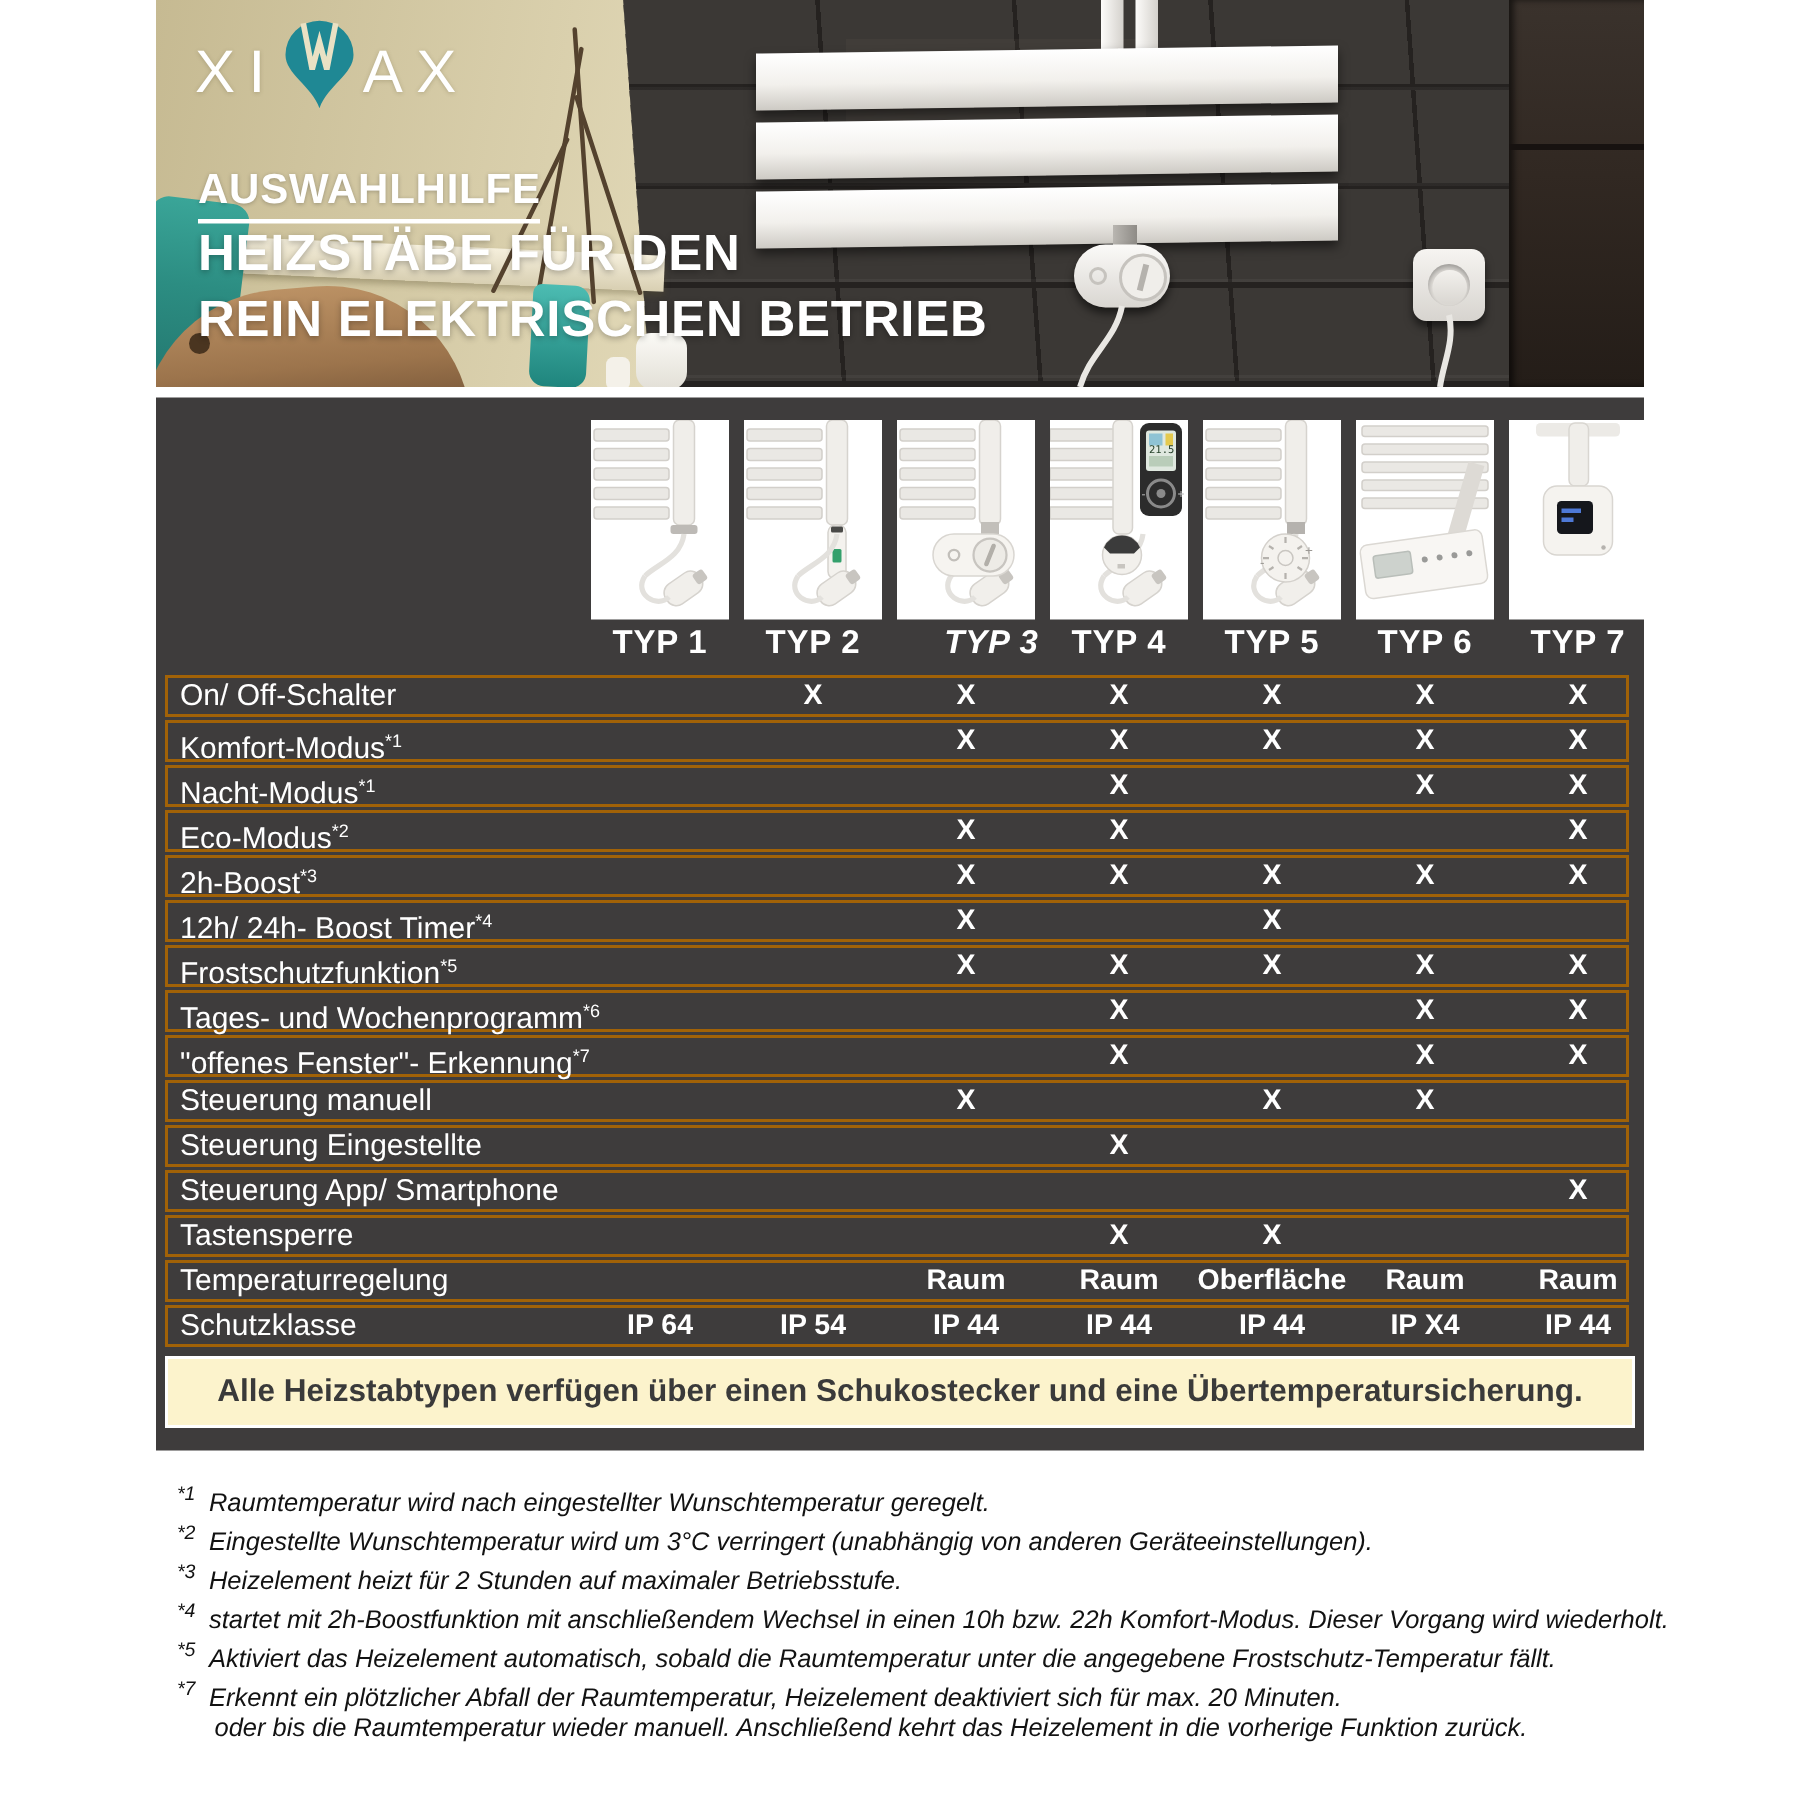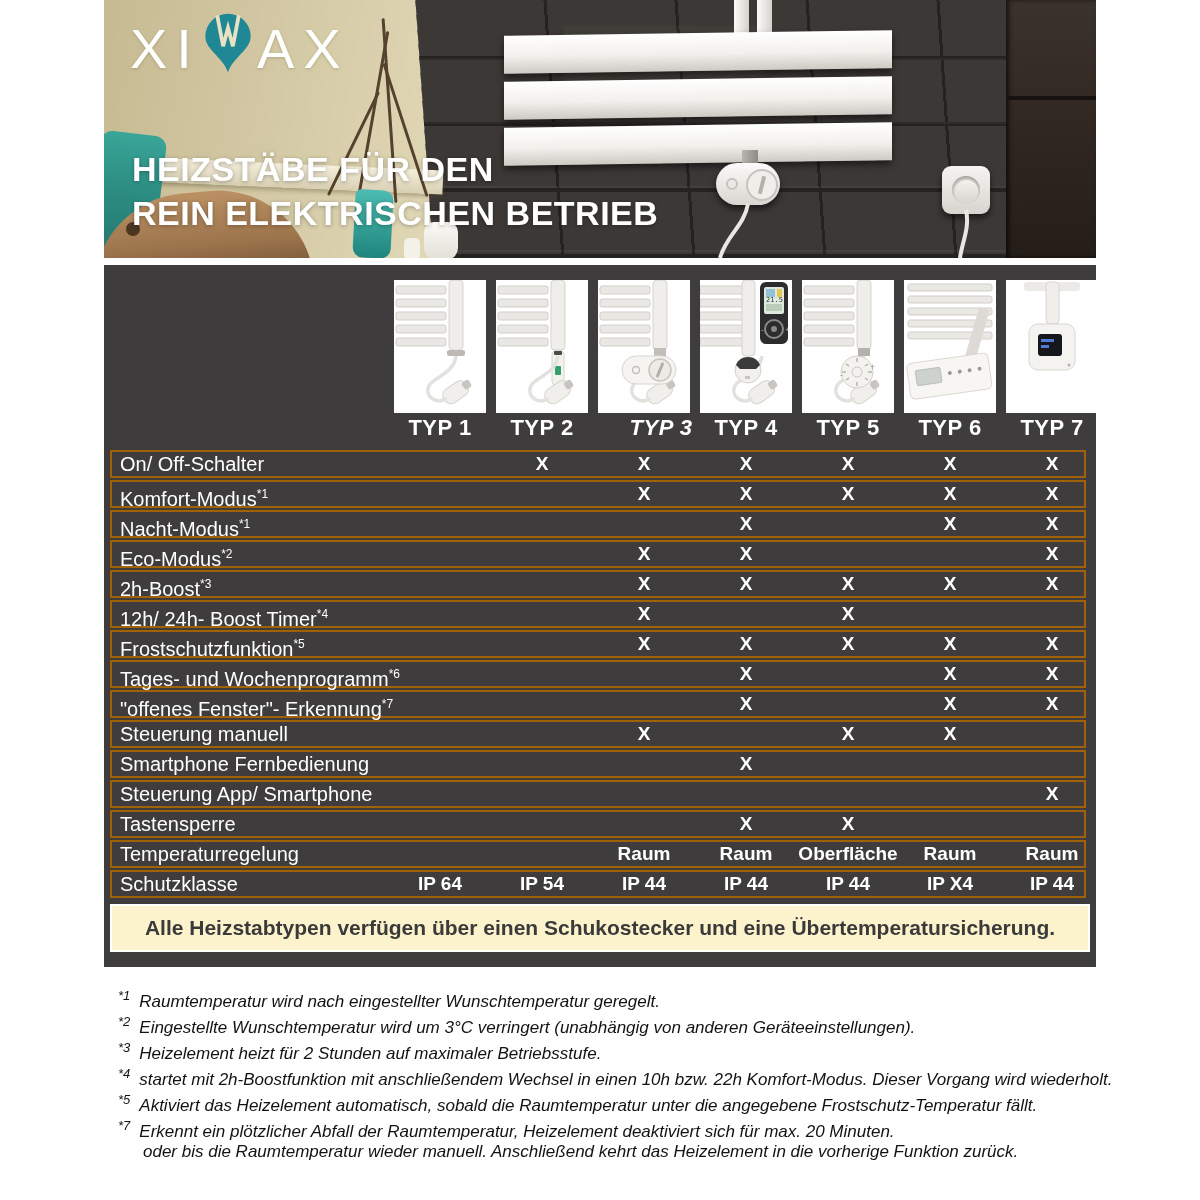--- a/index.html
+++ b/index.html
@@ -48,21 +48,21 @@
   .chairhole{position:absolute;left:22px;top:222px;width:14px;height:14px;border-radius:50%;background:#4a3520;}
   .tabletop{position:absolute;left:-6px;top:163px;width:345px;height:24px;transform:rotate(2.5deg);
         background:linear-gradient(180deg,#f5efdc,#d8cfb2);box-shadow:0 3px 4px rgba(90,80,50,.35);}
   .branch{position:absolute;width:3px;background:#54422e;border-radius:2px;}
   .vase{position:absolute;left:250px;top:190px;width:38px;height:68px;
         background:linear-gradient(180deg,#4cbcb2,#1f857d);border-radius:6px 10px 10px 10px;transform:rotate(3deg);}
   .minivase{position:absolute;left:300px;top:238px;width:16px;height:22px;background:#f4f1e9;border-radius:5px;}
   .jug{position:absolute;left:320px;top:222px;width:34px;height:38px;background:linear-gradient(180deg,#fbfaf6,#e2dfd6);border-radius:10px 10px 12px 12px;}
 
   .logo{position:absolute;left:26px;top:12px;display:flex;align-items:center;color:#fff;
-        font-size:56px;letter-spacing:9px;font-weight:normal;text-shadow:0 1px 3px rgba(80,70,40,.25);}
+        font-size:40px;letter-spacing:9px;font-weight:normal;text-shadow:0 1px 3px rgba(80,70,40,.25);}
   .logo svg{margin:0 2px 10px 0;}
   .eyebrow{position:absolute;left:28px;top:110px;color:#fff;font-weight:bold;font-size:28px;
         letter-spacing:0.5px;border-bottom:3px solid #fff;padding-bottom:4px;
         text-shadow:0 1px 3px rgba(0,0,0,.25);}
   .htitle{position:absolute;left:28px;color:#fff;font-weight:bold;font-size:34px;letter-spacing:0.5px;
         text-shadow:0 1px 4px rgba(0,0,0,.3);white-space:nowrap;}
   .htitle.l1{top:150px;}
   .htitle.l2{top:194px;}
 
   
@@ -133,20 +133,21 @@
     <div class="cabinet-seam"></div>
 
     <div class="logo">
       <span>XI</span>
       <svg width="54" height="62" viewBox="0 0 100 112">
         <path d="M50 110 C40 82 8 68 8 44 A42 42 0 1 1 92 44 C92 68 60 82 50 110 Z" fill="#1f8894"></path>
         <path d="M30 5 L41 62 L50 28 L59 62 L70 5" fill="none" stroke="#e9e1c4" stroke-width="7"></path>
       </svg>
       <span>AX</span>
     </div>
+    <div class="eyebrow">AUSWAHLHILFE</div>
     <div class="htitle l2">REIN ELEKTRISCHEN BETRIEB</div>
     <div class="htitle l1">HEIZSTÄBE FÜR DEN</div>
   </div>
 
   <div class="tablebox">
     <div class="col-header" id="colHeader">
         <div class="product" style="left: 290px;"><svg width="92" height="133" viewBox="0 0 92 133">
             <rect x="2" y="6" width="50" height="8" rx="2" fill="#eae8e4" stroke="#d2cfca" stroke-width="1"></rect>
             <rect x="2" y="19" width="50" height="8" rx="2" fill="#eae8e4" stroke="#d2cfca" stroke-width="1"></rect>
             <rect x="2" y="32" width="50" height="8" rx="2" fill="#eae8e4" stroke="#d2cfca" stroke-width="1"></rect>
@@ -342,21 +343,21 @@
           <span class="cell" style="left: 788px;">X</span>
           <span class="cell" style="left: 890px;">X</span>
         </div>
         <div class="frow">
           <span class="flabel">Steuerung manuell</span>
           <span class="cell" style="left: 482px;">X</span>
           <span class="cell" style="left: 686px;">X</span>
           <span class="cell" style="left: 788px;">X</span>
         </div>
         <div class="frow">
-          <span class="flabel">Smartphone Fernbedienung</span>
+          <span class="flabel">Steuerung Eingestellte</span>
           <span class="cell" style="left: 584px;">X</span>
         </div>
         <div class="frow">
           <span class="flabel">Steuerung App/ Smartphone</span>
           <span class="cell" style="left: 890px;">X</span>
         </div>
         <div class="frow">
           <span class="flabel">Tastensperre</span>
           <span class="cell" style="left: 584px;">X</span>
           <span class="cell" style="left: 686px;">X</span>

